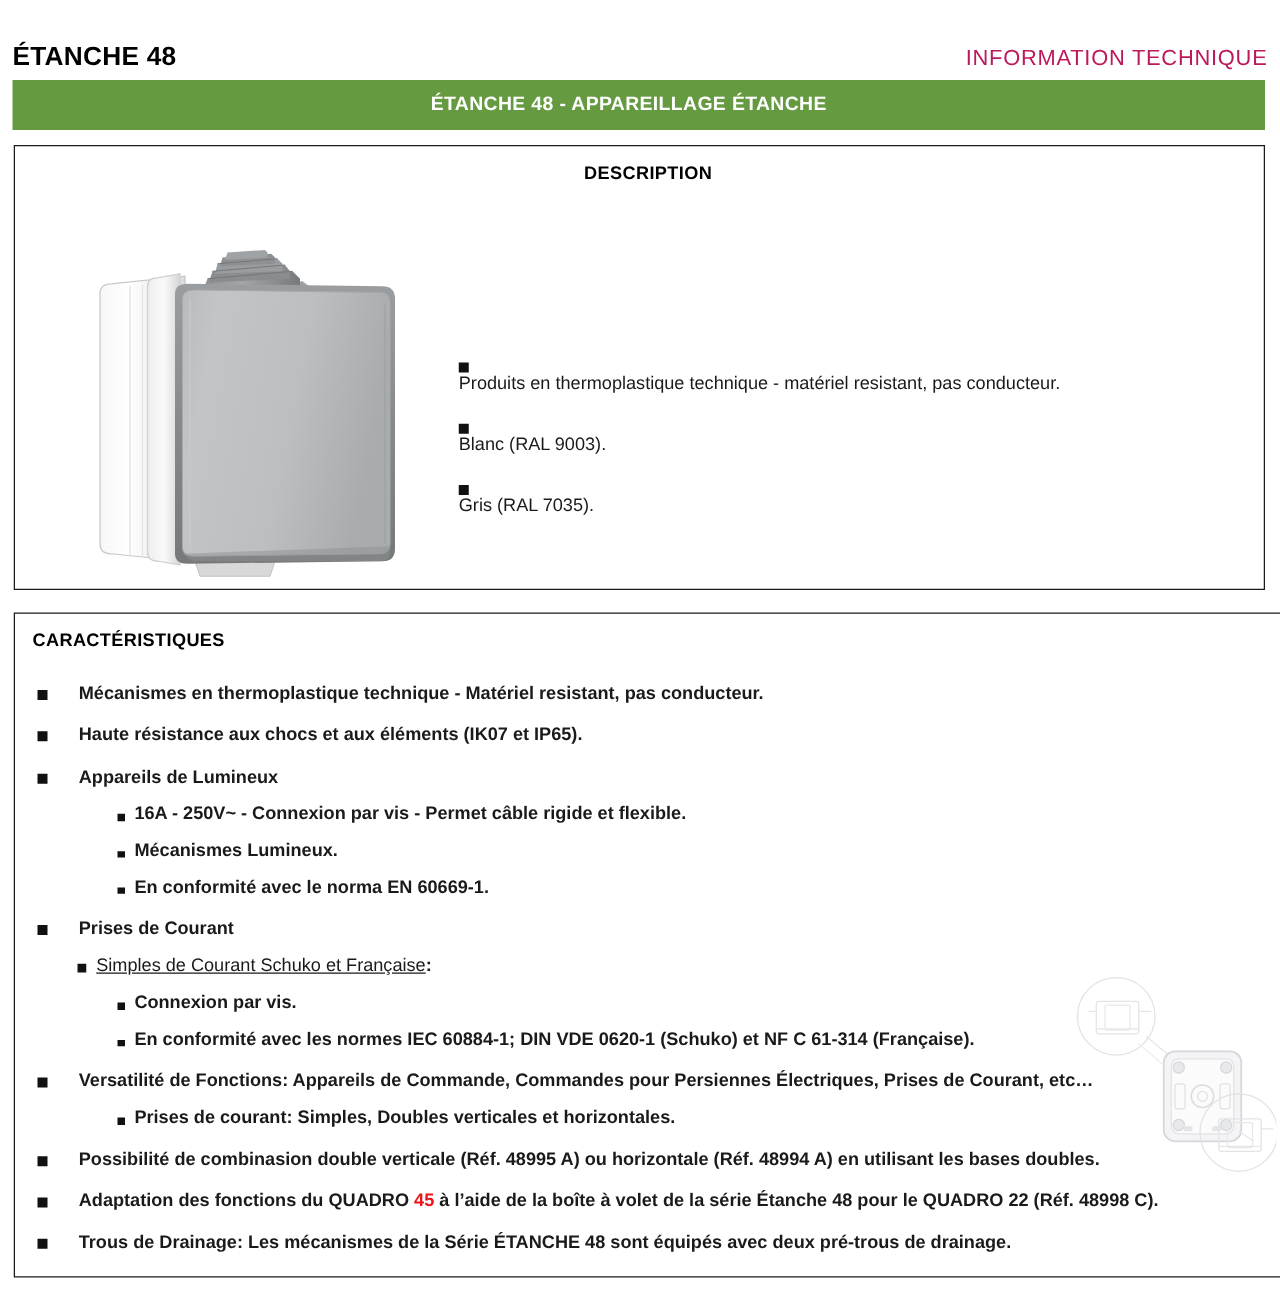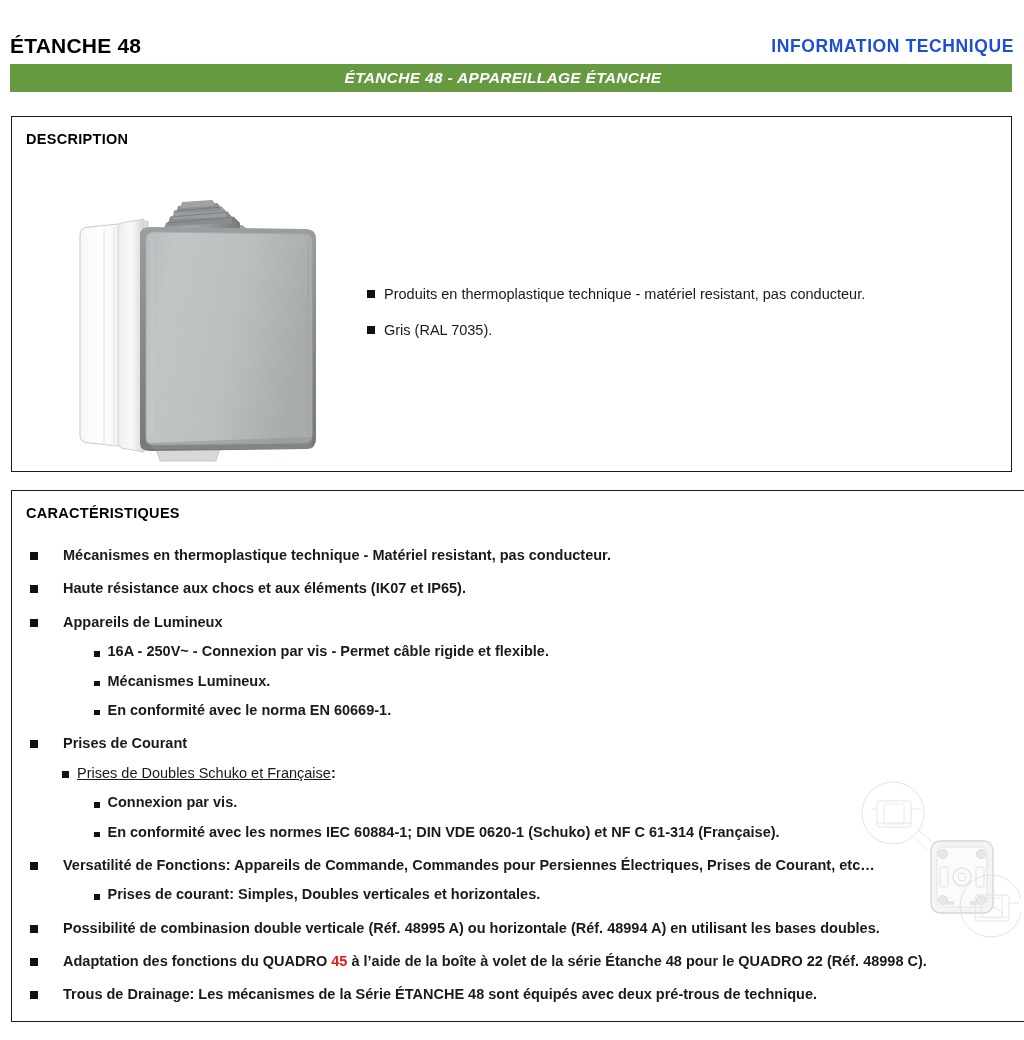--- a/index.html
+++ b/index.html
@@ -27,54 +27,53 @@
   }
   .header-title {
     font-size: 21px;
     font-weight: bold;
     letter-spacing: 0.2px;
     color: #000000;
     line-height: 1;
   }
   .header-sub {
     font-size: 17.5px;
-    font-weight: bold;
+    font-weight: normal;
     letter-spacing: 0.6px;
-    color: #1d4ed8;
+    color: #be185d;
     line-height: 1;
     padding-bottom: 1px;
   }
 
   
   .banner {
     position: absolute;
     left: 10px; top: 64px;
     width: 1002px;
-    height: 28px;
+    height: 40px;
     background: #659a40;
     display: flex;
     align-items: center;
     justify-content: center;
-    font-style: italic;
   }
   .banner-text {
     color: #ffffff;
     font-size: 15.5px;
     font-weight: bold;
     letter-spacing: 0.3px;
     margin-right: 16px;
   }
 
   
   .panel {
     position: absolute;
     border: 1.4px solid #1a1a1a;
     background: #ffffff;
   }
-  #panel-description { left: 11px; top: 116px; width: 1001px; height: 356px; }
+  #panel-description { left: 11px; top: 116px; width: 1001px; height: 356px; text-align: center; }
   #panel-features    { left: 11px; top: 490px; width: 1019px; height: 532px; }
 
   .panel-title {
     font-size: 14.5px;
     font-weight: bold;
     letter-spacing: 0.3px;
     color: #000000;
     padding: 14px 0 0 14px;
   }
 
@@ -98,20 +97,21 @@
     left: 355px;
     top: 138px;
     width: 600px;
   }
   .desc-bullets .b-row {
     display: flex;
     align-items: flex-start;
     margin-bottom: 18px;
     font-size: 14.5px;
     line-height: 1.25;
+    flex-direction: column;
   }
   .desc-bullets .b-row:last-child { margin-bottom: 0; }
 
   
   .sq {
     display: inline-block;
     background: #111111;
     flex: 0 0 auto;
   }
   .sq-l1 { width: 8px;   height: 8px;   margin: 5px 9px 0 0; }
@@ -237,20 +237,24 @@
       </svg>
     </div>
 
     <div class="desc-bullets">
       <div class="b-row">
         <span class="sq sq-l1"></span>
         <span>Produits en thermoplastique technique - matériel resistant, pas conducteur.</span>
       </div>
       <div class="b-row">
         <span class="sq sq-l1"></span>
+        <span>Blanc (RAL 9003).</span>
+      </div>
+      <div class="b-row">
+        <span class="sq sq-l1"></span>
         <span>Gris (RAL 7035).</span>
       </div>
     </div>
 
   </div>
 </div>
 
 <div class="panel" id="panel-features">
   <div class="panel-title">CARACTÉRISTIQUES</div>
 
@@ -278,21 +282,21 @@
       <div class="f-row lvl3">
         <span class="sq sq-l3"></span>
         <span class="f-text"><span class="norm">En conformité avec le norma EN 60669-1.</span></span>
       </div>
       <div class="f-row lvl1 bold">
         <span class="sq sq-l1"></span>
         <span class="f-text"><span class="bold">Prises de Courant</span></span>
       </div>
       <div class="f-row lvl2">
         <span class="sq sq-l2"></span>
-        <span class="f-text"><span class="uline">Prises de Doubles Schuko et Française</span><span class="norm">:</span></span>
+        <span class="f-text"><span class="uline">Simples de Courant Schuko et Française</span><span class="norm">:</span></span>
       </div>
       <div class="f-row lvl3">
         <span class="sq sq-l3"></span>
         <span class="f-text"><span class="norm">Connexion par vis.</span></span>
       </div>
       <div class="f-row lvl3">
         <span class="sq sq-l3"></span>
         <span class="f-text"><span class="norm">En conformité avec les normes IEC 60884-1; DIN VDE 0620-1 (Schuko) et NF C 61-314 (Française).</span></span>
       </div>
       <div class="f-row lvl1">
@@ -306,21 +310,21 @@
       <div class="f-row lvl1">
         <span class="sq sq-l1"></span>
         <span class="f-text"><span class="norm">Possibilité de combinasion double verticale (Réf. 48995 A) ou horizontale (Réf. 48994 A) en utilisant les bases doubles.</span></span>
       </div>
       <div class="f-row lvl1">
         <span class="sq sq-l1"></span>
         <span class="f-text"><span class="norm">Adaptation des fonctions du </span><span class="bold">QUADRO</span><span class="norm"> </span><span class="red">45</span><span class="norm"> à l’aide de la boîte à volet de la série Étanche 48 pour le QUADRO 22 (Réf. 48998 C).</span></span>
       </div>
       <div class="f-row lvl1">
         <span class="sq sq-l1"></span>
-        <span class="f-text"><span class="bold">Trous de Drainage:</span><span class="norm"> Les mécanismes de la Série </span><span class="bold">ÉTANCHE 48</span><span class="norm"> sont équipés avec deux pré-trous de technique.</span></span>
+        <span class="f-text"><span class="bold">Trous de Drainage:</span><span class="norm"> Les mécanismes de la Série </span><span class="bold">ÉTANCHE 48</span><span class="norm"> sont équipés avec deux pré-trous de drainage.</span></span>
       </div>
     </div>
 
   <div class="watermark">
     <svg viewBox="0 0 170 160" width="170" height="160">
       <g fill="none" stroke="#d9dade" stroke-width="1">
 
         <circle cx="42" cy="34" r="31" stroke="#dcdde0"></circle>
         <rect x="26" y="22" width="34" height="26" rx="2" stroke="#dfe0e3"></rect>
         <rect x="33" y="25" width="20" height="20" rx="1" stroke="#e3e4e7"></rect>

